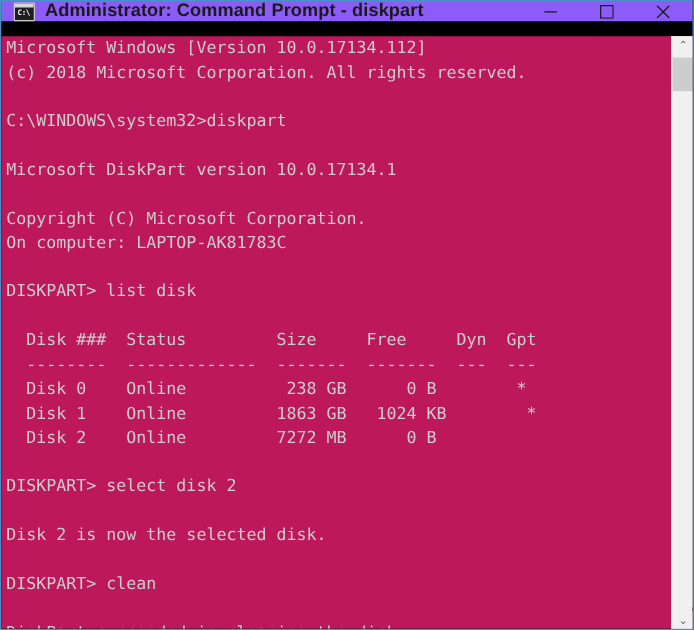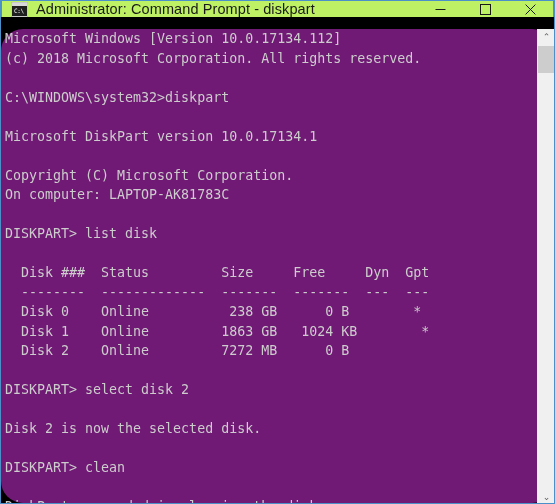--- a/index.html
+++ b/index.html
@@ -23,28 +23,29 @@
     background: #000000;
     border: 1px solid #4b90c8;
     border-top: none;
     overflow: hidden;
   }
 
   
   .titlebar {
     position: relative;
     height: 17px;
-    background: #bef264;
+    background: #8b5cf6;
     border-top: 1px solid #4b90c8;
     border-left: 1px solid #4b90c8;
     border-right: 1px solid #4b90c8;
     box-sizing: border-box;
     display: flex;
     align-items: center;
     user-select: none;
+    font-weight: bold;
   }
   .title-icon {
     width: 17px;
     height: 15px;
     margin-left: 9px;
     margin-right: 8px;
     flex: 0 0 auto;
     position: relative;
     background: #1f1f1f;
     border: 1px solid #c9c9c9;
@@ -95,22 +96,21 @@
   }
   .win-btn svg { display: block; }
 
   
   .console-area {
     position: absolute;
     left: 0;
     top: 29px;
     right: 0;
     bottom: 0;
-    background: #701a75;
-    border-radius: 22px;
+    background: #be185d;
   }
   .console-text {
     position: absolute;
     left: 4px;
     top: 0px;
     right: 21px;
     bottom: 0;
     font-family: "DejaVu Sans Mono", monospace;
     font-size: 13.3px;
     line-height: 19.5px;

